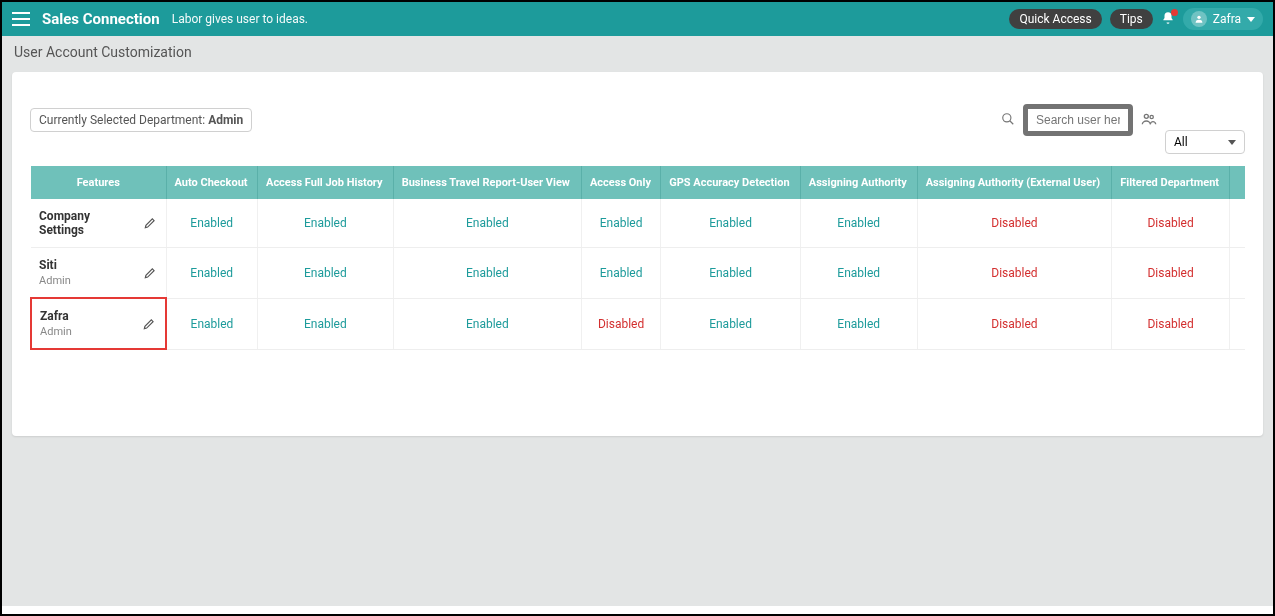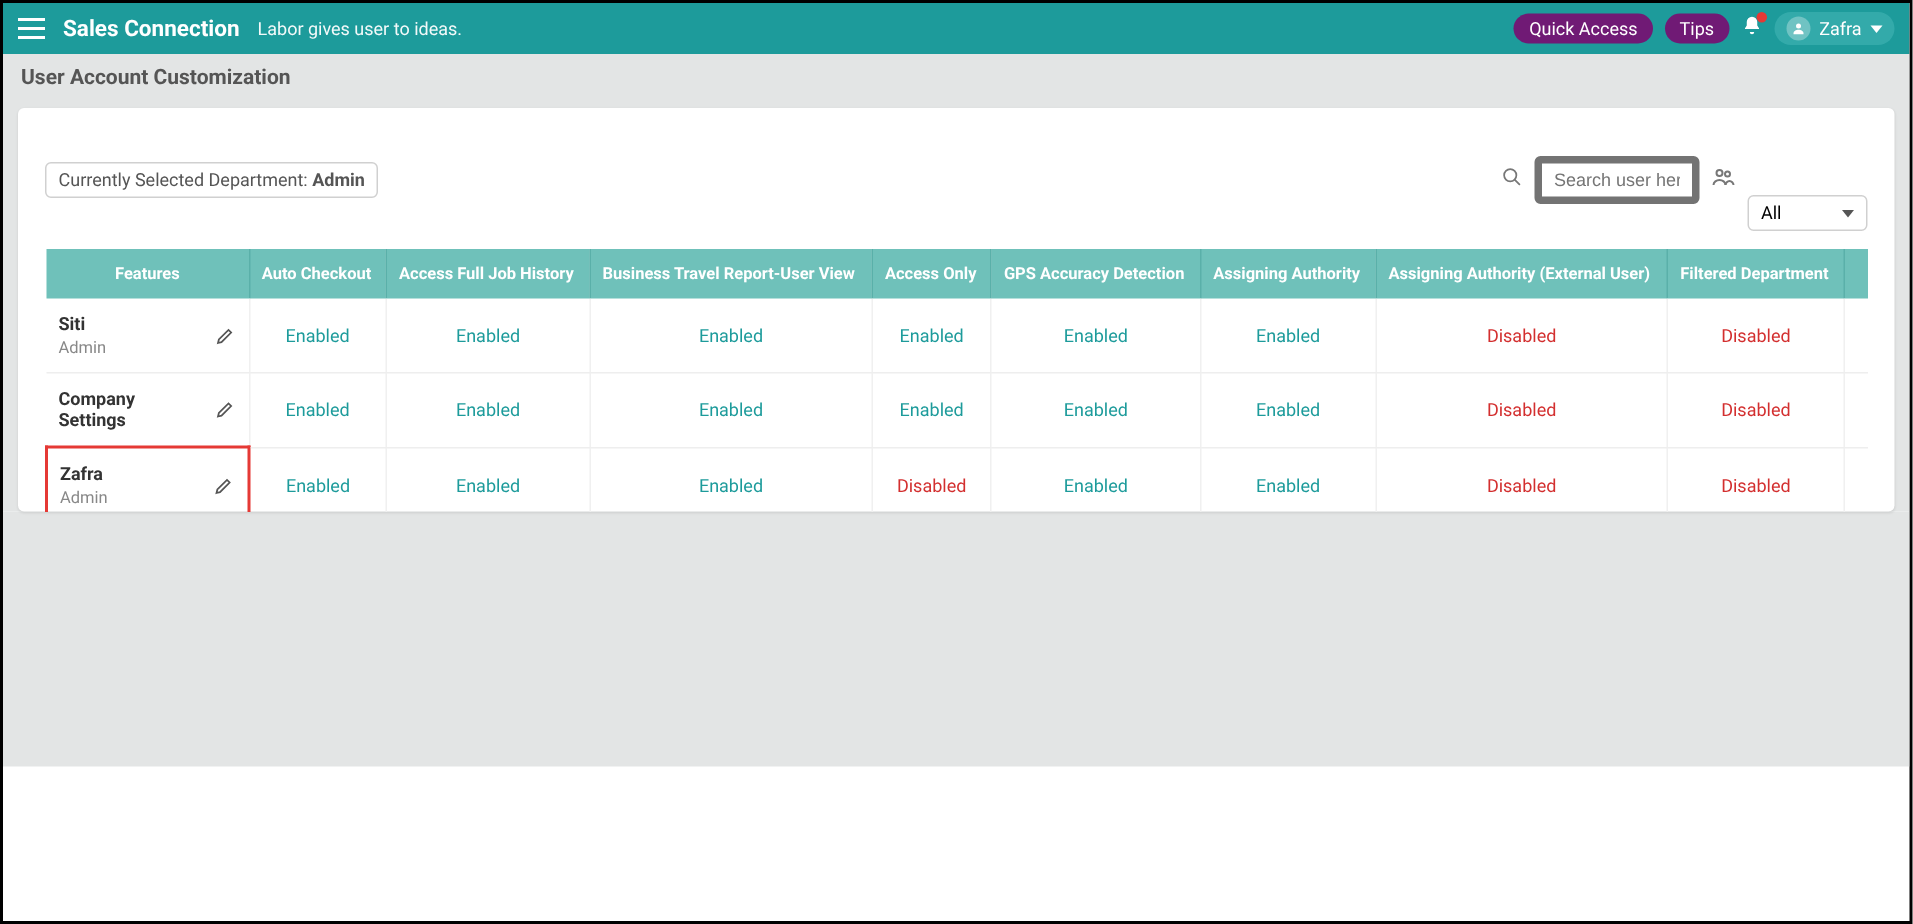--- a/index.html
+++ b/index.html
@@ -5,30 +5,30 @@
   * { box-sizing: border-box; margin: 0; padding: 0; }
   body { font-family: -apple-system, BlinkMacSystemFont, "Segoe UI", Roboto, sans-serif; background: #fff; border: 2px solid #000; width: 1275px; height: 616px; overflow: hidden; }
 
   .topbar { background: #1d9b9b; color: #fff; height: 34px; display: flex; align-items: center; padding: 0 10px; justify-content: space-between; gap: 36px; }
   .topbar-left { display: flex; align-items: center; gap: 12px; }
   .menu-icon { width: 18px; height: 14px; display: flex; flex-direction: column; justify-content: space-between; cursor: pointer; }
   .menu-icon span { display:block; height: 2px; background: #fff; }
   .brand { font-weight: 700; font-size: 15px; }
   .tagline { font-size: 12px; opacity: .95; }
   .topbar-right { display: flex; align-items: center; gap: 8px; }
-  .pill-btn { background: #701a75; color: #fff; border-radius: 12px; padding: 3px 10px; font-size: 12px; cursor: pointer; }
+  .pill-btn { background: #404040; color: #fff; border-radius: 12px; padding: 3px 10px; font-size: 12px; cursor: pointer; }
   .bell { color: #fff; position: relative; cursor: pointer; font-size: 14px; }
   .bell-dot { position:absolute; top:-2px; right:-3px; width:7px; height:7px; background:#e53935; border-radius:50%; }
   .user-chip { background: #33aaaa; color:#fff; border-radius: 12px; padding: 3px 8px; display:flex; align-items:center; gap:6px; font-size:12px; cursor:pointer; }
   .user-chip .avatar-icon { width: 16px; height: 16px; border-radius: 50%; background: rgba(255,255,255,0.3); display:flex; align-items:center; justify-content:center; }
 
   .subheader { background: #e3e5e5; padding: 8px 12px; }
-  .subheader h1 { font-size: 14px; font-weight: 700; color: #555; }
-
-  .main-card { background: #fff; margin: 0 10px; border-radius: 4px; box-shadow: 0 1px 2px rgba(0,0,0,0.1); padding: 14px 18px 18px; position: relative; height: 269px; overflow: hidden; }
+  .subheader h1 { font-size: 14px; font-weight: 400; color: #555; }
+
+  .main-card { background: #fff; margin: 0 10px; border-radius: 4px; box-shadow: 0 1px 2px rgba(0,0,0,0.1); padding: 14px 18px 18px; position: relative; height: 364px; overflow: hidden; }
 
   .toolbar-row { display:flex; justify-content: space-between; align-items:center; margin-bottom: 12px; }
   .dept-chip { border:1px solid #d0d0d0; border-radius: 4px; padding: 4px 8px; font-size: 12px; color:#555; }
   .dept-chip b { font-weight: 700; }
   .search-group { display:flex; align-items:center; gap:8px; }
   .search-icon-outer { color:#777; font-size:14px; }
   .search-input { border:5px solid #737373; border-radius:4px; padding:4px 8px; font-size:12px; width: 110px; }
   .people-icon { color:#777; font-size:14px; cursor:pointer; }
   .select-all { border:1px solid #d0d0d0; border-radius:4px; padding:4px 8px; font-size:12px; width:80px; display:flex; justify-content:space-between; align-items:center; cursor:pointer;margin-top:44px; }
   .chev-down { width:0;height:0;border-left:4px solid transparent;border-right:4px solid transparent;border-top:5px solid #555; }
@@ -134,37 +134,37 @@
               <th>Access Only</th>
               <th>GPS Accuracy Detection</th>
               <th>Assigning Authority</th>
               <th>Assigning Authority (External User)</th>
               <th>Filtered Department</th>
               <th style="width: 20px;"></th>
             </tr>
       </thead>
       <tbody id="tbody">
             <tr>
-              <td class="name-cell" style="position: relative;"><span>Siti</span><span class="sub-admin">Admin</span><span class="edit-icon">
+              <td class="name-cell" style="position: relative;"><span>Company Settings</span><span class="edit-icon">
                   <svg width="14" height="14" viewBox="0 0 24 24" fill="none" stroke-width="2">
                     <path d="M4 20l4-1 11-11-3-3L5 16l-1 4z"></path>
                   </svg>
                 </span></td>
               <td class="enabled">Enabled</td>
               <td class="enabled">Enabled</td>
               <td class="enabled">Enabled</td>
               <td class="enabled">Enabled</td>
               <td class="enabled">Enabled</td>
               <td class="enabled">Enabled</td>
               <td class="disabled">Disabled</td>
               <td class="disabled">Disabled</td>
               <td></td>
             </tr>
             <tr>
-              <td class="name-cell" style="position: relative;"><span>Company Settings</span><span class="edit-icon">
+              <td class="name-cell" style="position: relative;"><span>Siti</span><span class="sub-admin">Admin</span><span class="edit-icon">
                   <svg width="14" height="14" viewBox="0 0 24 24" fill="none" stroke-width="2">
                     <path d="M4 20l4-1 11-11-3-3L5 16l-1 4z"></path>
                   </svg>
                 </span></td>
               <td class="enabled">Enabled</td>
               <td class="enabled">Enabled</td>
               <td class="enabled">Enabled</td>
               <td class="enabled">Enabled</td>
               <td class="enabled">Enabled</td>
               <td class="enabled">Enabled</td>

